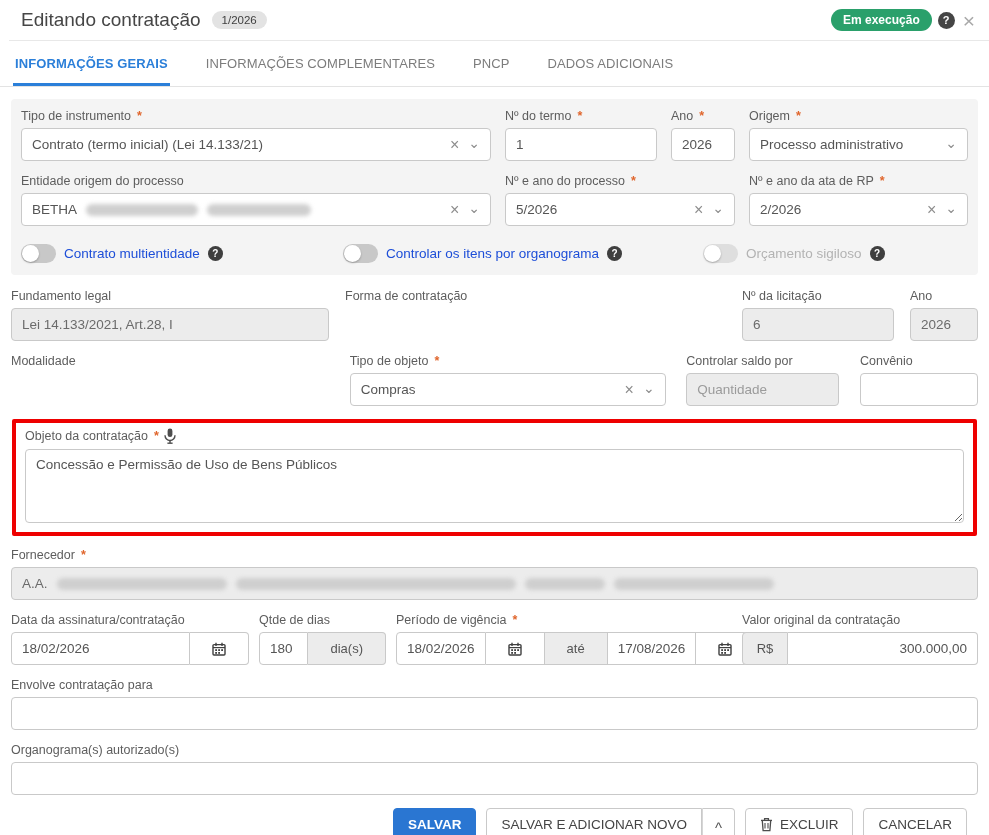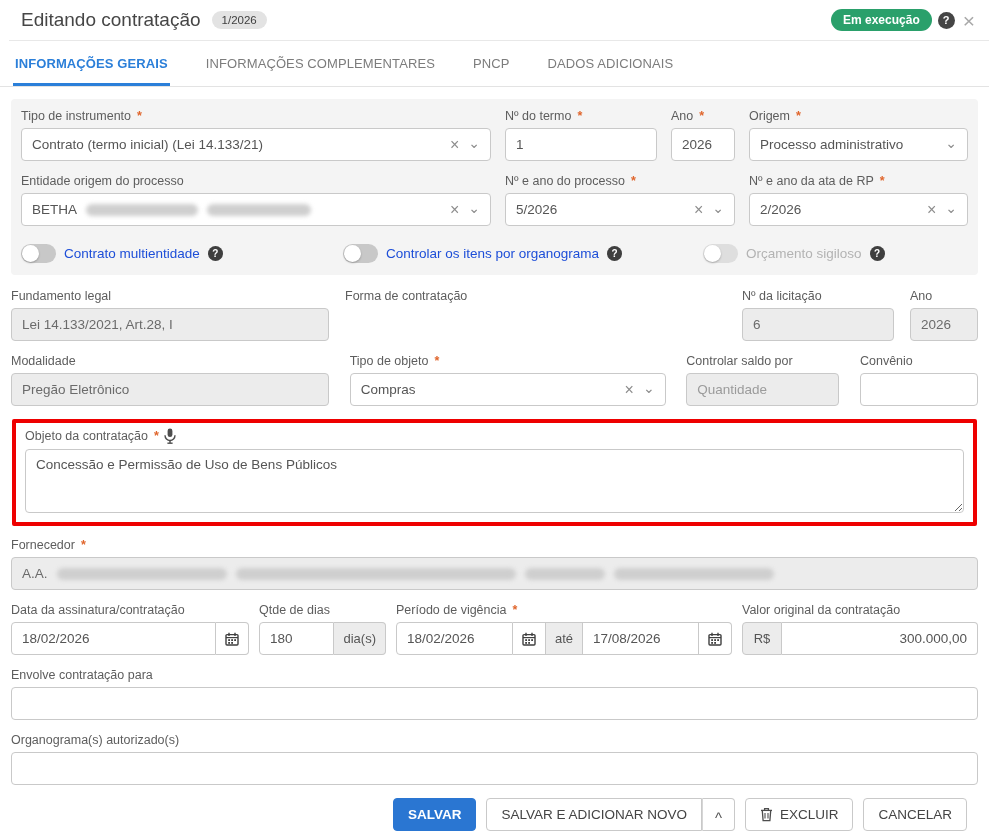--- a/index.html
+++ b/index.html
@@ -50,30 +50,30 @@
   .tg-knob { position: absolute; left: 1px; top: 1px; width: 17px; height: 17px; border-radius: 50%; background: #fff; box-shadow: 0 1px 2px rgba(0,0,0,.25); }
   .tg-label { font-size: 13.5px; color: #1d4ed8; }
   .toggle.disabled .tg-track { background: #dedede; }
   .toggle.disabled .tg-label { color: #b3b3b3; }
   .help-sm { width: 15px; height: 15px; border-radius: 50%; background: #3f3f3f; color: #fff; font-size: 10px; font-weight: bold;
     display: inline-flex; align-items: center; justify-content: center; cursor: pointer; }
   .tcol1 { width: 322px; } .tcol2 { width: 360px; }
 
   
   .highlight { border: 4px solid #ee0000; border-radius: 2px; margin: 0 1px 12px; padding: 5px 9px 9px; }
-  .objeto-ta { width: 100%; height: 64px; border: 1px solid #c9c9c9; border-radius: 4px; padding: 7px 10px; font-size: 13.5px;
+  .objeto-ta { width: 100%; height: 74px; border: 1px solid #c9c9c9; border-radius: 4px; padding: 7px 10px; font-size: 13.5px;
     color: #555; font-family: "Liberation Sans", sans-serif; resize: vertical; background: #fff; }
 
   
   .group { display: flex; }
   .group .gin { border: 1px solid #c9c9c9; background: #fff; height: 33px; display: flex; align-items: center; padding: 0 10px; font-size: 13.5px; color: #555; }
   .group > :first-child { border-radius: 4px 0 0 4px; }
   .group > :last-child { border-radius: 0 4px 4px 0; }
   .group > * + * { border-left: none !important; }
-  .addon { border: 1px solid #c9c9c9; height: 33px; display: flex; align-items: center; justify-content: center; padding: 0 9px; font-size: 13px; color: #555; background: #fff; }
+  .addon { border: 1px solid #c9c9c9; height: 33px; display: flex; align-items: center; justify-content: center; padding: 0 22px; font-size: 13px; color: #555; background: #fff; }
   .addon.gray { background: #ececec; }
   .addon.cal { cursor: pointer; }
   .r-align { justify-content: flex-end; }
 
   .full { width: 100%; }
 
   
   .footer { margin-top: auto; display: flex; justify-content: flex-end; align-items: center; gap: 10px; padding: 0 11px 8px; }
   .btn { height: 33px; display: inline-flex; align-items: center; justify-content: center; gap: 7px; padding: 0 14px;
     border: 1px solid #c9c9c9; border-radius: 4px; background: #fff; color: #444; font-size: 13.5px; cursor: pointer; font-family: inherit; }
@@ -240,23 +240,20 @@
         <span class="flabel">Ano</span>
         <div class="control disabled">
             <span>2026</span>
           </div>
       </div>
     </div>
 
     <div class="row sb">
       <div class="field" style="width:318px;">
         <span class="flabel">Modalidade</span>
-        <div class="control disabled">
-            <span>Pregão Eletrônico</span>
-          </div>
       </div>
       <div class="field" style="width:316px;">
         <span class="flabel">
             <span>Tipo de objeto</span>
             <span class="req">*</span>
           </span>
         <div class="control">
           <span>Compras</span>
           <span class="sel-icons">
               <span class="clear-g">×</span>

